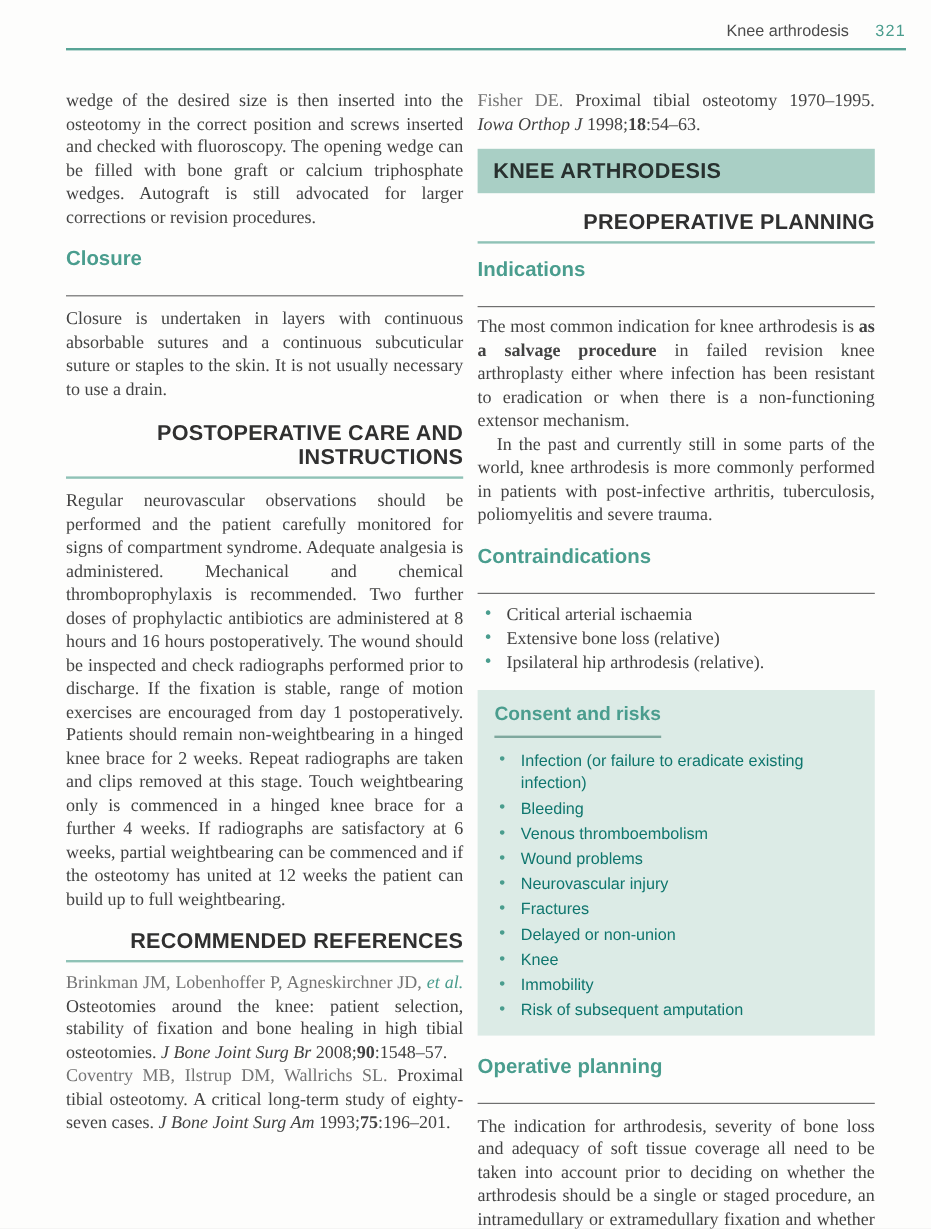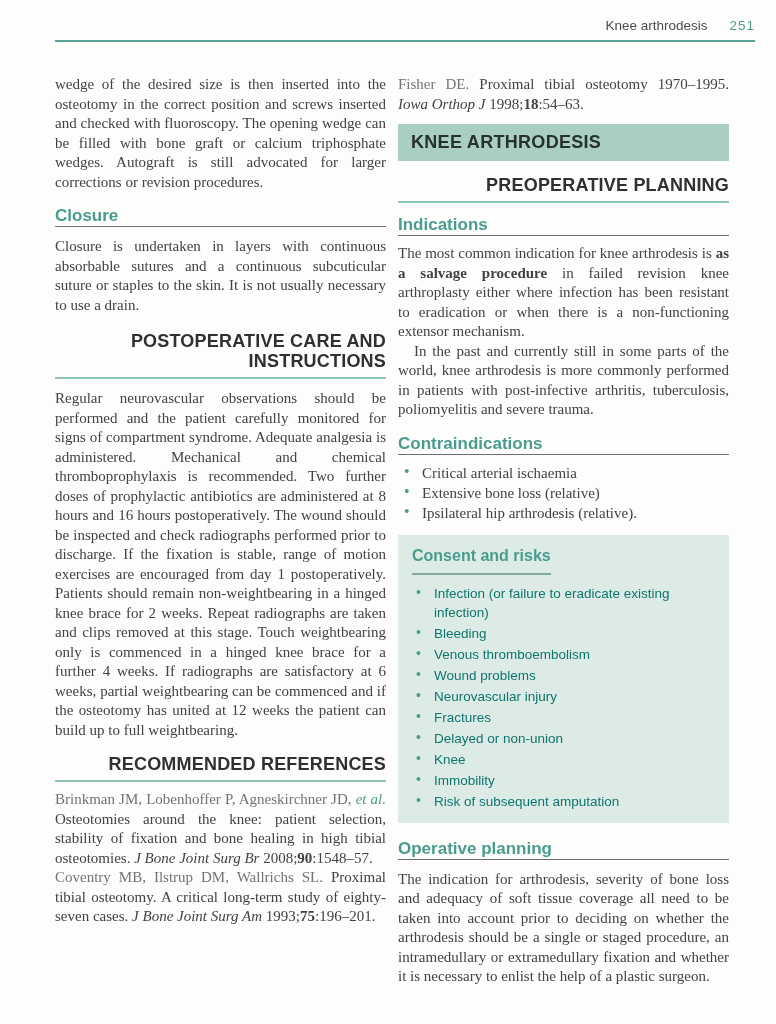--- a/index.html
+++ b/index.html
@@ -35,21 +35,21 @@
   .section-head {
     font-family: "Liberation Sans", sans-serif;
     font-size: 18px; font-weight: bold; color: #303030;
     line-height: 20px; letter-spacing: 0.2px;
     padding-bottom: 6px; border-bottom: 2px solid #8fc2b6; text-align: right;
   }
   .sub-head {
     font-family: "Liberation Sans", sans-serif;
     font-size: 17px; font-weight: bold; color: #4a9d8e;
     line-height: 20px;
-    padding-bottom: 0; border-bottom: 1px solid #6f6f6f;
+    padding-bottom: 20px; border-bottom: 1px solid #6f6f6f;
   }
   .mt14 { margin-top: 14px; } .mt16 { margin-top: 16px; }
   .mt12 { margin-top: 12px; } .mt10 { margin-top: 10px; } .mt8 { margin-top: 8px; }
   
   .ref { font-size: 15px; line-height: 19.5px; text-align: justify; }
   .ref .authors { color: #737373; }
   .ref .etal { color: #4a9d8e; font-style: italic; }
   .ref .journal { font-style: italic; }
   .ref .vol { font-weight: bold; }
   
@@ -94,21 +94,21 @@
     content: "\2022"; position: absolute; left: 4px; top: -1px;
     color: #4a9d8e; font-size: 14px;
   }
 </style>
 </head>
 <body>
 
 <div class="page">
 
   <div class="running-header">
-    <span>Knee arthrodesis</span><span class="pagenum">251</span>
+    <span>Knee arthrodesis</span><span class="pagenum">321</span>
   </div>
 
   <div class="columns">
 
     <div class="col">
 
       <p class="body">wedge of the desired size is then inserted into the osteotomy in the correct position and screws inserted and checked with fluoroscopy. The opening wedge can be filled with bone graft or calcium triphosphate wedges. Autograft is still advocated for larger corrections or revision procedures.</p>
 
       <div>
         <div class="sub-head mt14">Closure</div>

